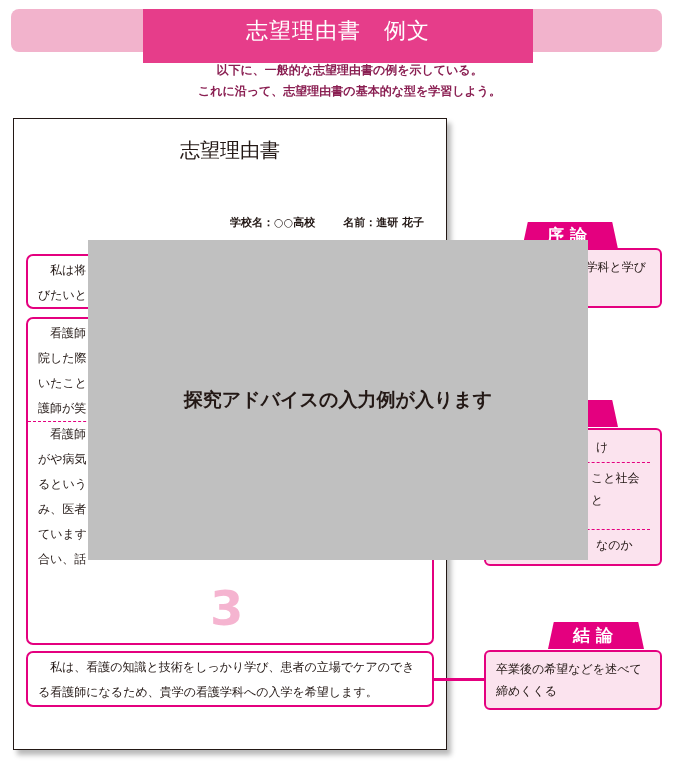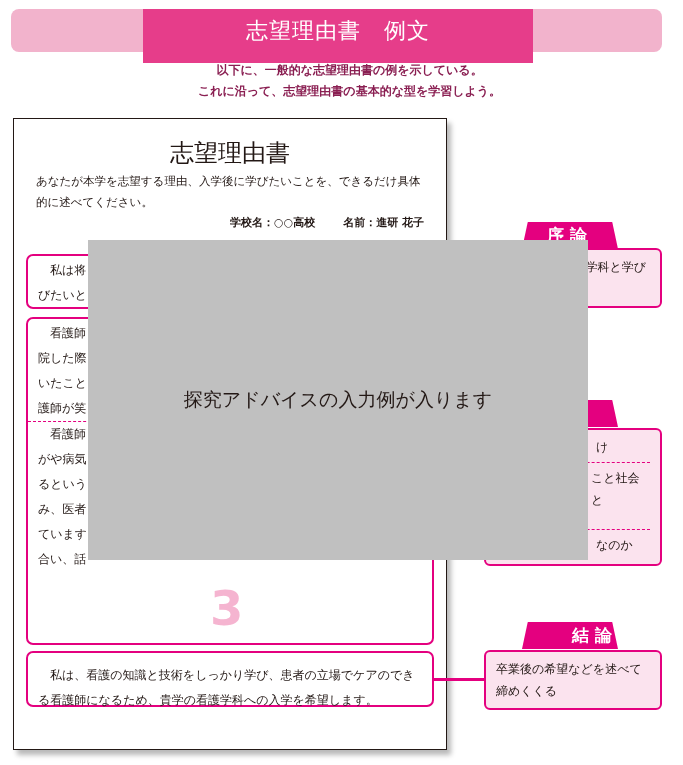--- a/index.html
+++ b/index.html
@@ -13,66 +13,65 @@
                      line-height: 43px; letter-spacing: 1px; }
     .intro { position: absolute; left: 8px; width: 683px; text-align: center;
              color: #8a1f52; font-size: 12px; font-weight: bold; }
     .intro.l1 { top: 62px; }
     .intro.l2 { top: 83px; }
 
     .doc { position: absolute; left: 13px; top: 118px; width: 432px; height: 630px;
            border: 1.5px solid #231815; background: #fff;
            box-shadow: 4px 5px 5px rgba(0,0,0,0.28); }
     .doc-title { position: absolute; left: 0; width: 100%; top: 18px; text-align: center;
-                 font-family: Liberation Mono, monospace; font-size: 24px; color: #231815; }
+                 font-family: Liberation Mono, monospace; font-size: 20px; color: #231815; }
     .prompt { position: absolute; left: 22px; top: 52px; width: 395px; font-size: 11.5px;
               line-height: 21px; color: #231815; font-family: "DejaVu Serif", "Liberation Serif", serif; }
     .meta { position: absolute; right: 22px; top: 96px; font-size: 11px; color: #231815; font-weight: bold; }
     .meta span { margin-left: 24px; }
 
     .box { position: absolute; border: 2.5px solid #e4007f; border-radius: 7px; background: #fff;
            font-size: 12px; color: #231815; line-height: 25px; padding: 0 10px; box-sizing: border-box; }
     .box p { margin: 0; }
     .indent { text-indent: 1em; }
     .dash { border-top: 1px dashed #e4007f; margin: 0 -10px; padding: 0 10px; }
 
     .b1 { left: 26px; top: 254px; width: 408px; height: 55px; padding-top: 2px; }
     .b2 { left: 26px; top: 317px; width: 408px; height: 328px; padding-top: 2px; }
-    .b3 { left: 26px; top: 651px; width: 408px; height: 56px; padding-top: 10px; }
+    .b3 { left: 26px; top: 651px; width: 408px; height: 56px; padding-top: 2px; }
 
     .big3 { position: absolute; left: 210px; top: 580px; font-size: 48px; font-weight: bold;
             color: #f4a7c8; opacity: 0.85; z-index: 1; }
     .b2 .txt { position: relative; z-index: 2; }
 
     .connector { position: absolute; background: #e4007f; height: 3px; }
 
     .side-tab { position: absolute; background: #e4007f; color: #fff; font-weight: bold;
                 font-size: 17px; text-align: center; letter-spacing: 6px;
                 border-radius: 6px 6px 0 0; height: 27px; line-height: 27px;
                 clip-path: polygon(6% 0, 94% 0, 100% 100%, 0 100%); }
     .side-box { position: absolute; background: #fbe3ee; border: 2.5px solid #e4007f; border-radius: 6px;
                 font-size: 12px; color: #231815; line-height: 22px; padding: 6px 10px; box-sizing: border-box; }
     .side-box .sep { border-top: 1.5px dashed #e4007f; margin: 4px 0; }
 
     .overlay { position: absolute; left: 88px; top: 240px; width: 500px; height: 320px;
                background: #c0c0c0; z-index: 10; display: flex; align-items: center; justify-content: center;
-               font-size: 19px; color: #231815; font-family: "DejaVu Sans", sans-serif; }
+               font-size: 19px; color: #231815; font-family: "DejaVu Sans", sans-serif; font-weight: bold; }
   </style>
 </head>
 <body>
 
 <div class="banner"></div>
 <div class="banner-center">志望理由書　例文</div>
 
 <div class="intro l1">以下に、一般的な志望理由書の例を示している。</div>
 <div class="intro l2">これに沿って、志望理由書の基本的な型を学習しよう。</div>
 
 <div class="doc">
   <div class="doc-title">志望理由書</div>
-  <div class="prompt">あなたが本学を志望する理由、入学後に学びたいことを、できるだけ具体的に述べてください。</div>
   <div class="meta">
     <span>学校名：○○高校</span>
     <span>名前：進研 花子</span>
   </div>
 </div>
 
 <div class="box b1">
   <p class="indent">私は将</p>
   <p>びたいと</p>
 </div>
@@ -112,20 +111,20 @@
 <div class="side-tab" style="left:522px; top:400px; width:96px;">本論</div>
 <div class="side-box" style="left:484px; top:428px; width:178px; height:138px;">
   <div style="padding-left:100px;">け</div>
   <div class="sep"></div>
   <div style="padding-left:95px;">こと社会と</div>
   <div style="height:14px;"></div>
   <div class="sep"></div>
   <div style="padding-left:100px;">なのか</div>
 </div>
 
-<div class="side-tab" style="left:522px; top:622px; width:96px;text-align:right;">結論</div>
+<div class="side-tab" style="left:548px; top:622px; width:96px;">結論</div>
 <div class="side-box" style="left:484px; top:650px; width:178px; height:60px;">
   <div>卒業後の希望などを述べて締めくくる</div>
 </div>
 
 <div class="overlay">
   <span>探究アドバイスの入力例が入ります</span>
 </div>
 
 </body></html>

